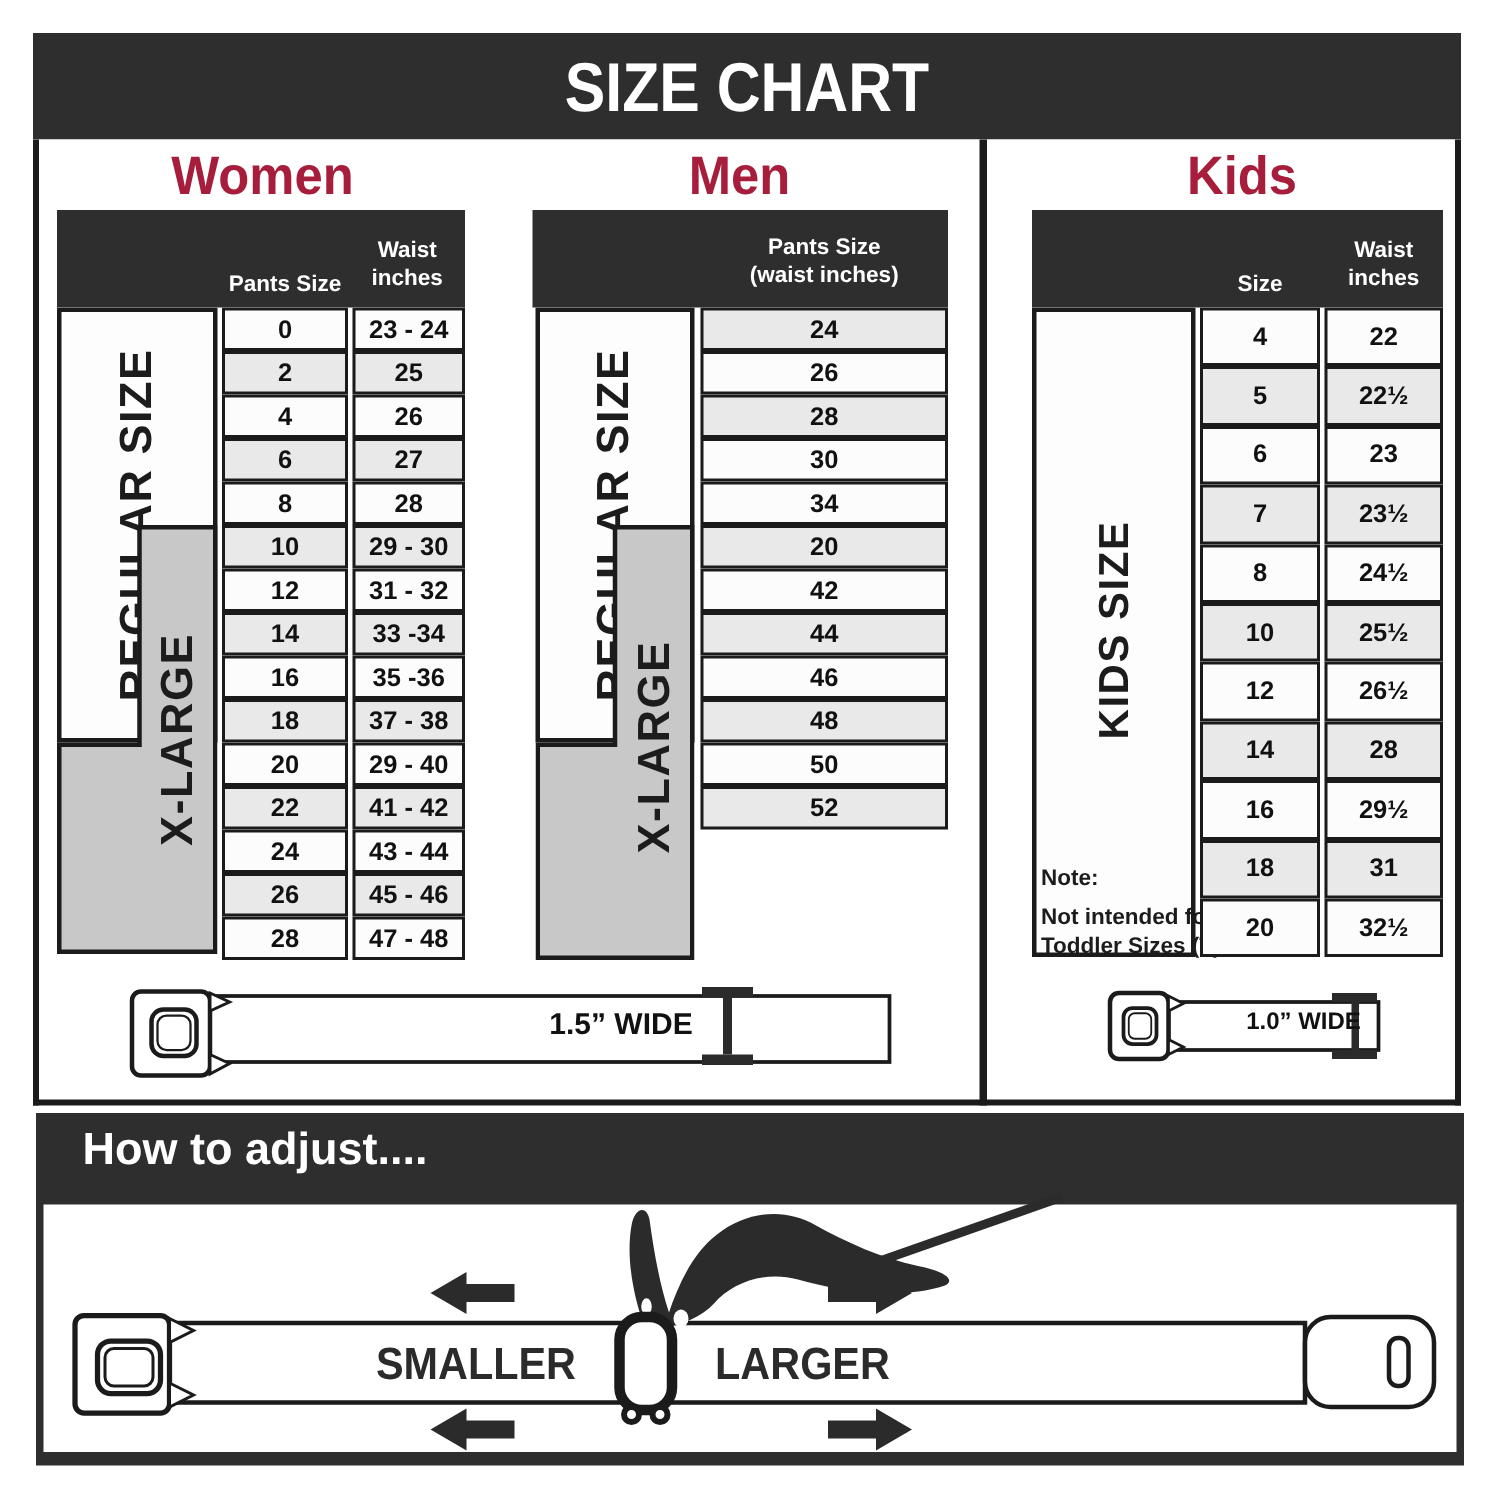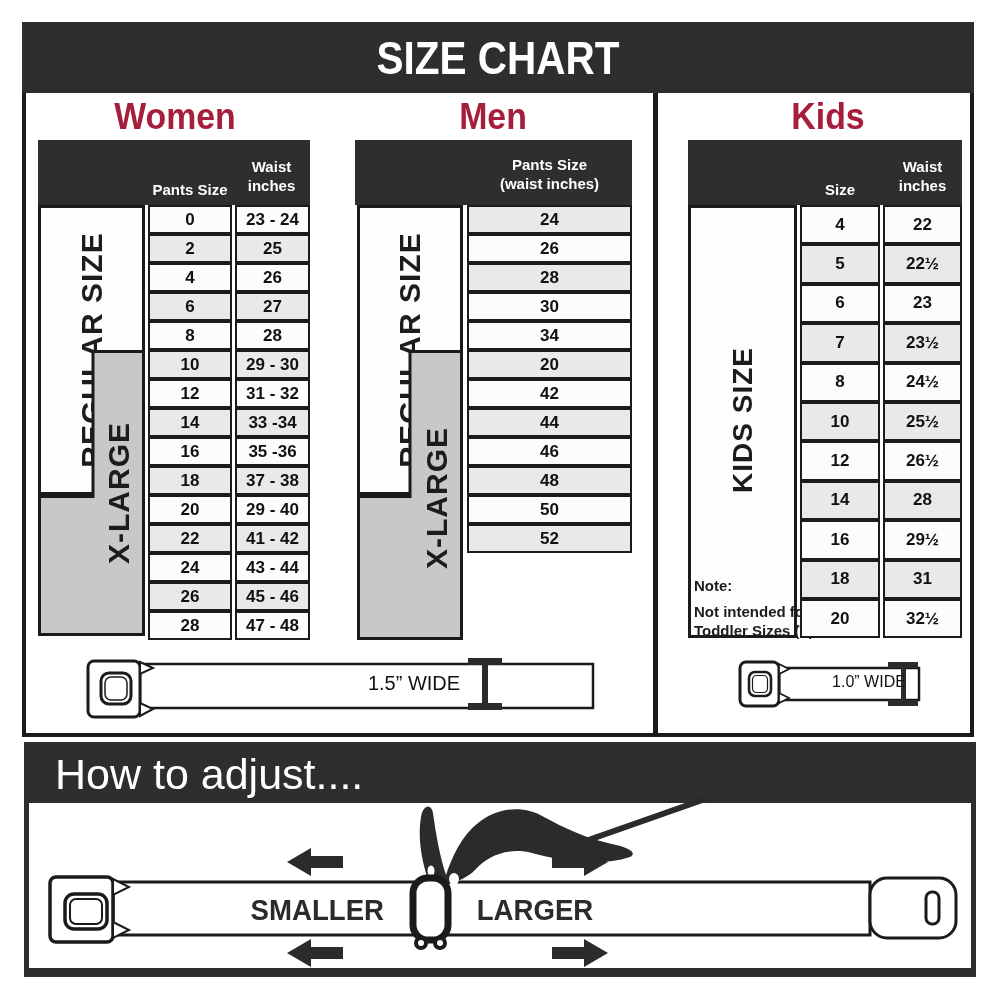--- a/index.html
+++ b/index.html
@@ -32,26 +32,26 @@
         font-size:17px;color:#111;}
   .cell.alt{background:#e9e9e9;}
   .wc1{width:84px;height:29px;} .wc2{width:75px;height:29px;}
   .mc{width:165px;height:29px;}
   .kc1{width:80px;height:39.4px;} .kc2{width:79px;height:39.4px;}
   
   #kids-note{left:694px;top:576px;width:102px;font-size:15px;font-weight:700;line-height:19px;}
   #kids-note .n1{display:block;margin-bottom:7px;}
   #kids-note span{white-space:nowrap;display:block;}
   
-  .belt-label{font-weight:400;color:#111;text-align:center;white-space:nowrap;}
+  .belt-label{font-weight:700;color:#111;text-align:center;white-space:nowrap;}
   #belt-adult-label{left:364px;top:672px;width:100px;font-size:20px;}
   #belt-kids-label{left:824px;top:673px;width:90px;font-size:16px;}
   
   #bottom-section{left:24px;top:742px;width:952px;height:235px;background:#2e2e2e;}
-  #adjust-heading{left:55px;top:750px;color:#fff;font-size:43px;font-weight:400;white-space:nowrap;}
+  #adjust-heading{left:55px;top:750px;color:#fff;font-size:30px;font-weight:700;white-space:nowrap;}
   #bottom-panel{left:29px;top:803px;width:942px;height:165px;background:#fff;}
   .adjust-word{top:893px;width:140px;font-size:30px;font-weight:700;color:#2b2b2b;
                text-align:center;transform:scaleX(.92);white-space:nowrap;}
   #smaller-label{left:245px;}
   #larger-label{left:465px;}
   svg{display:block;}
 </style>
 </head>
 <body>
 

